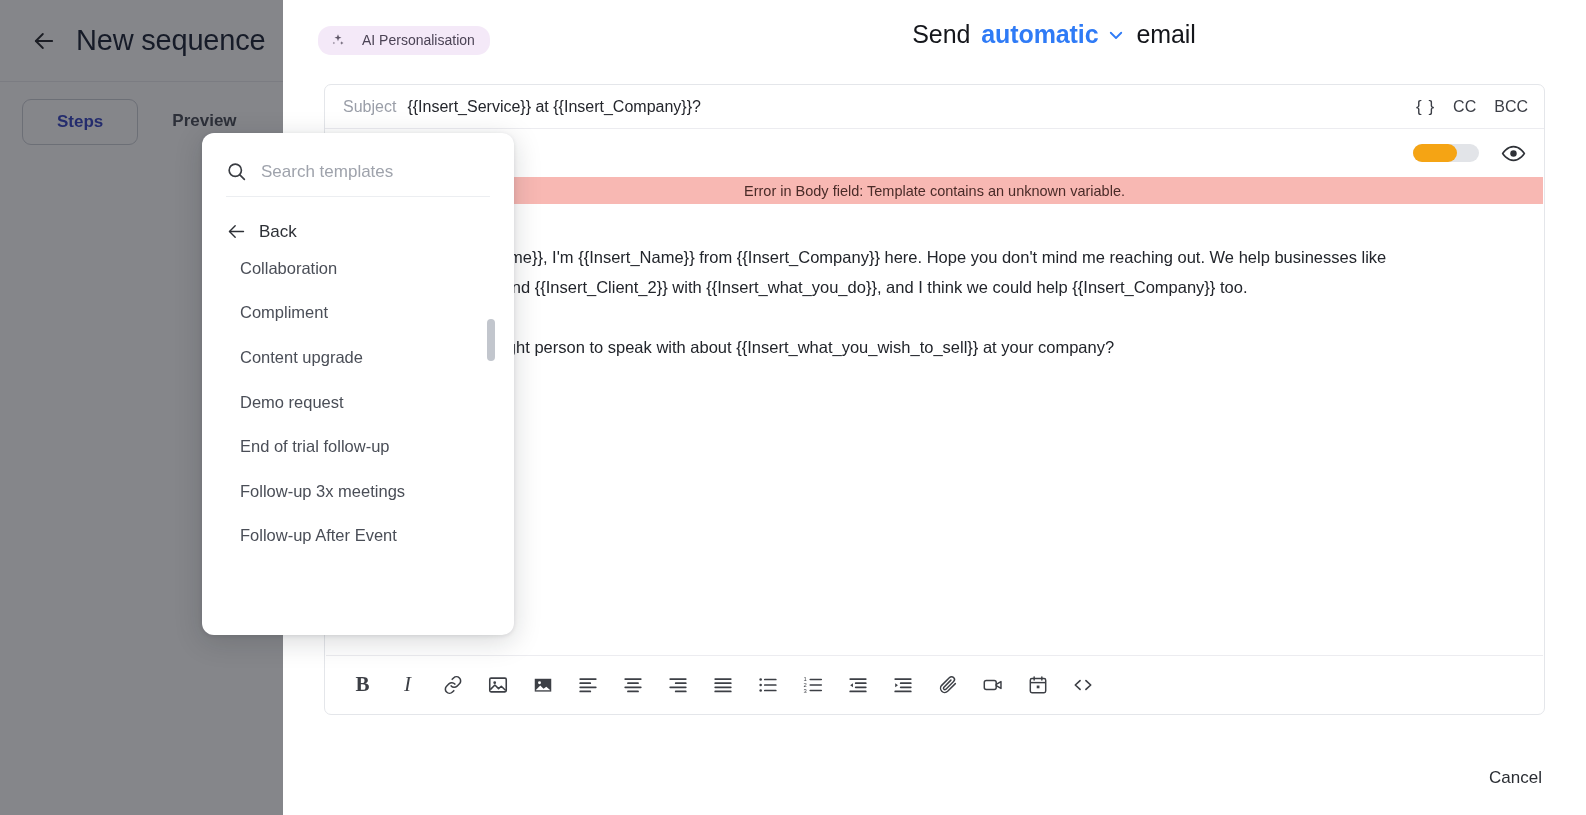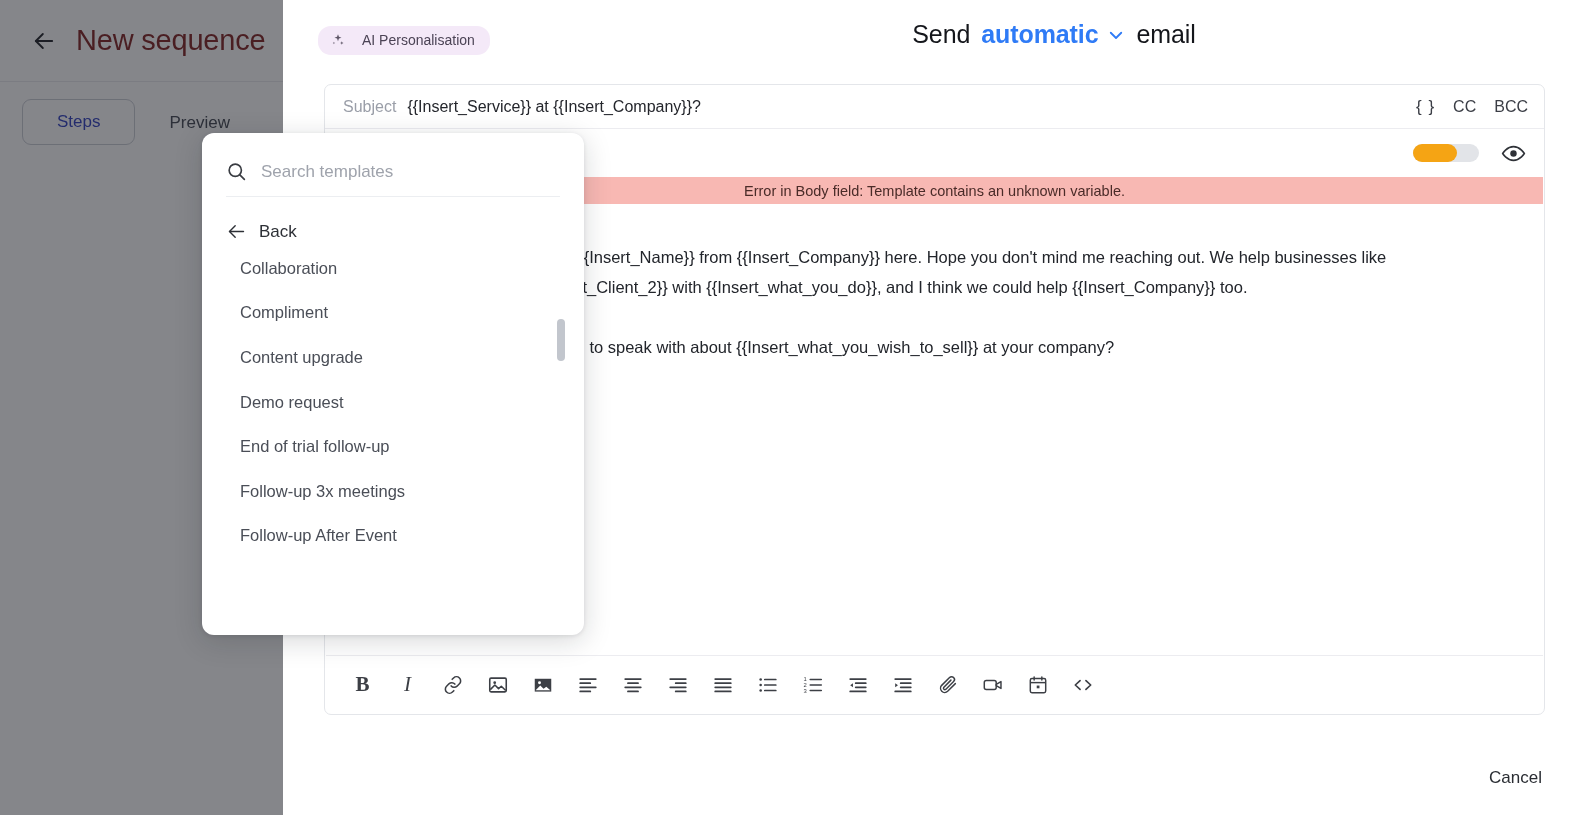--- a/index.html
+++ b/index.html
@@ -16,25 +16,25 @@
     position: absolute; left: 0; top: 0; width: 283px; height: 815px;
     background: #ffffff;
   }
   #left-header {
     position: absolute; left: 0; top: 0; width: 283px; height: 82px;
     display: flex; align-items: center; gap: 18px; padding-left: 30px;
     border-bottom: 1px solid #e9eaee;
   }
   #back-arrow-left { width: 28px; height: 28px; flex: none; color: #1b1d23; }
   #seq-title {
-    font-size: 29px; color: #7f1d1d; white-space: nowrap; letter-spacing: -0.2px;
+    font-size: 29px; color: #0f172a; white-space: nowrap; letter-spacing: -0.2px;
   }
   #left-tabs {
     position: absolute; left: 22px; top: 99px;
-    display: flex; align-items: flex-end; gap: 0px;
+    display: flex; align-items: flex-start; gap: 0px; font-weight: bold;
   }
   .ltab {
     font-size: 17px; padding: 12px 34px; border-radius: 9px;
     color: #3f4450; white-space: nowrap;
   }
   .ltab.active {
     border: 1px solid #c9ccd4; color: #2c3cc0; background: #ffffff;
   }
 
   
@@ -136,21 +136,21 @@
     padding: 0 40px; color: #ffffff; font-size: 17px;
   }
   #save-caret-btn {
     display: flex; align-items: center; justify-content: center;
     width: 54px; border-left: 1px solid #b0c3f5; color: #ffffff;
   }
   #save-caret-btn svg { width: 18px; height: 18px; }
 
   
   #templates-popover {
-    position: absolute; left: 202px; top: 133px; width: 382px; height: 502px;
+    position: absolute; left: 202px; top: 133px; width: 312px; height: 502px;
     background: #ffffff; border-radius: 12px; z-index: 60;
     box-shadow: 0 6px 28px rgba(20,22,28,0.17), 0 1px 4px rgba(20,22,28,0.10);
     overflow: hidden;
   }
   #search-row {
     display: flex; align-items: center; gap: 14px;
     margin: 28px 24px 0 24px; padding-bottom: 14px;
     border-bottom: 1px solid #eceef1;
   }
   #search-icon { width: 21px; height: 21px; color: #3a3d43; flex: none; }

